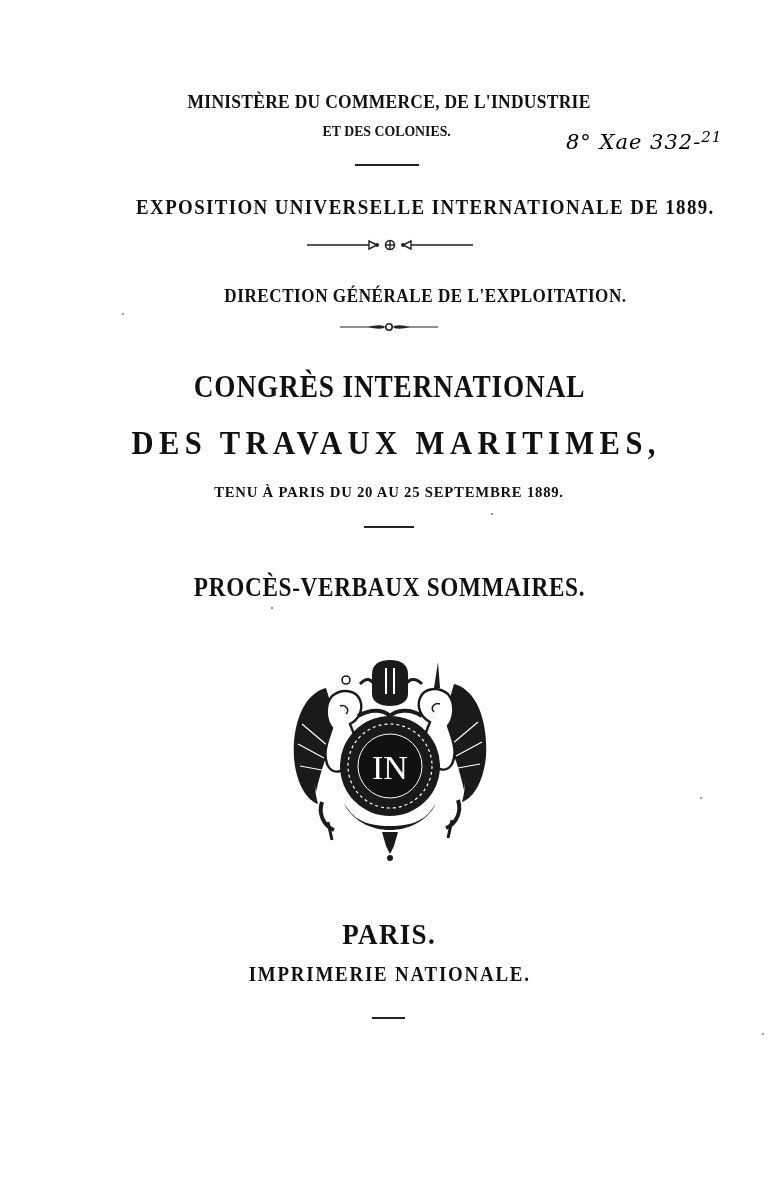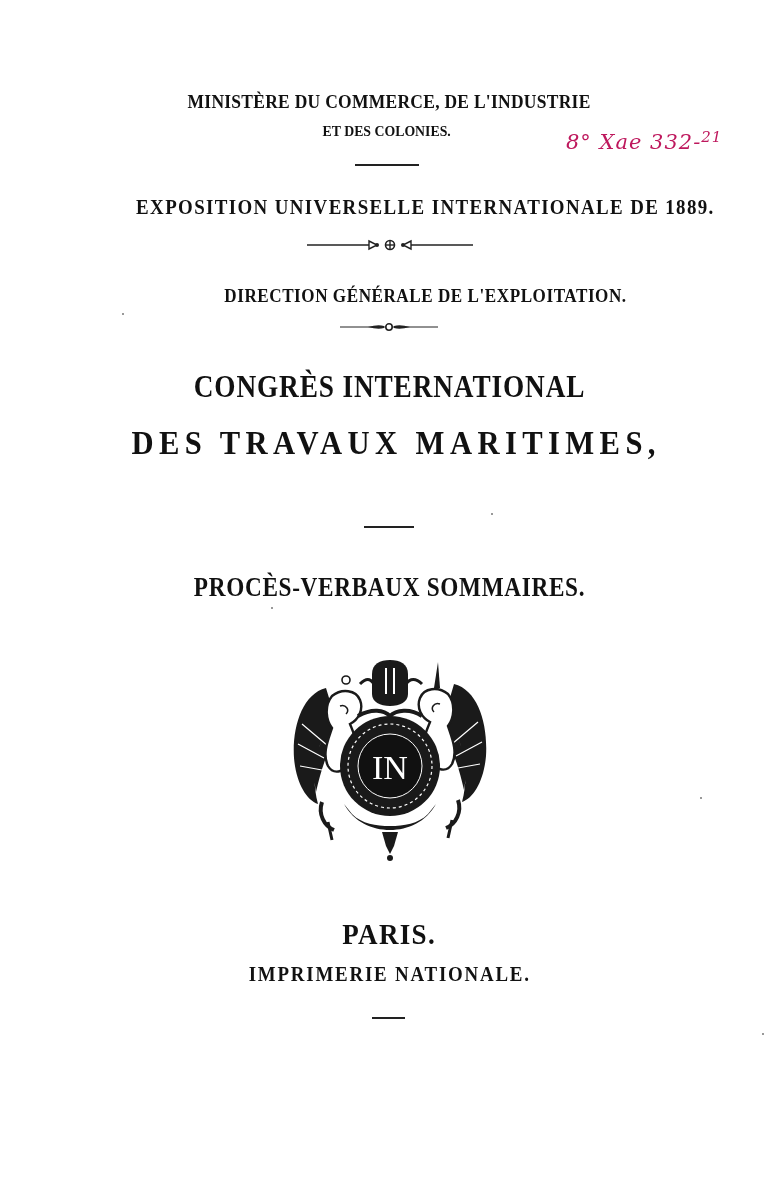--- a/index.html
+++ b/index.html
@@ -40,21 +40,21 @@
       height: 2px;
       background: #222;
     }
     .shelfmark {
       position: absolute;
       left: 566px;
       top: 128px;
       font-family: "DejaVu Serif", serif;
       font-style: italic;
       font-size: 21px;
-      color: #be185d;
+      color: #000000;
       white-space: nowrap;
       letter-spacing: 1px;
     }
     .shelfmark .sup {
       font-size: 15px;
       vertical-align: 7px;
     }
     .emblem {
       position: absolute;
       left: 288px;
@@ -114,20 +114,23 @@
     <line x1="0" y1="5" x2="98" y2="5" stroke="#222" stroke-width="1"></line>
     <circle cx="49" cy="5" r="3.2" fill="#fff" stroke="#222" stroke-width="1.6"></circle>
   </svg>
 
   <div class="line" style="top:371px; font-size:31px; font-weight:bold;">
     <span class="condensed" style="transform:scaleX(0.88); letter-spacing:1px;">CONGRÈS INTERNATIONAL</span>
   </div>
   <div class="line" style="top:426px; font-size:34px; left:7px;">
     <span class="condensed" style="transform:scaleX(0.9); letter-spacing:6px;">DES TRAVAUX MARITIMES,</span>
   </div>
+  <div class="line" style="top:484px; font-size:15.5px;">
+    <span class="condensed" style="transform:scaleX(0.95); letter-spacing:0.8px;">TENU À PARIS DU 20 AU 25 SEPTEMBRE 1889.</span>
+  </div>
 
   <div class="rule" style="left:364px; top:526px; width:50px; height:2px;"></div>
 
   <div class="line" style="top:574px; font-size:27px;">
     <span class="condensed" style="transform:scaleX(0.86); letter-spacing:0.8px;">PROCÈS-VERBAUX SOMMAIRES.</span>
   </div>
 
   <svg class="emblem" viewBox="0 0 204 210">
 
     <path d="M38 34 C14 40 4 74 6 104 C8 128 18 146 30 150 C24 128 26 104 34 86 C28 100 24 118 28 138 C34 112 40 94 52 80 Z" fill="#1a1a1a"></path>

